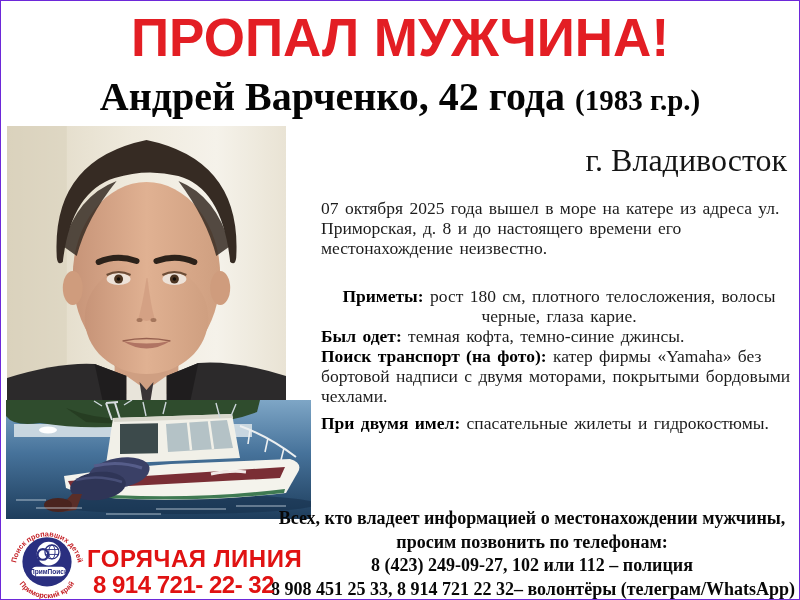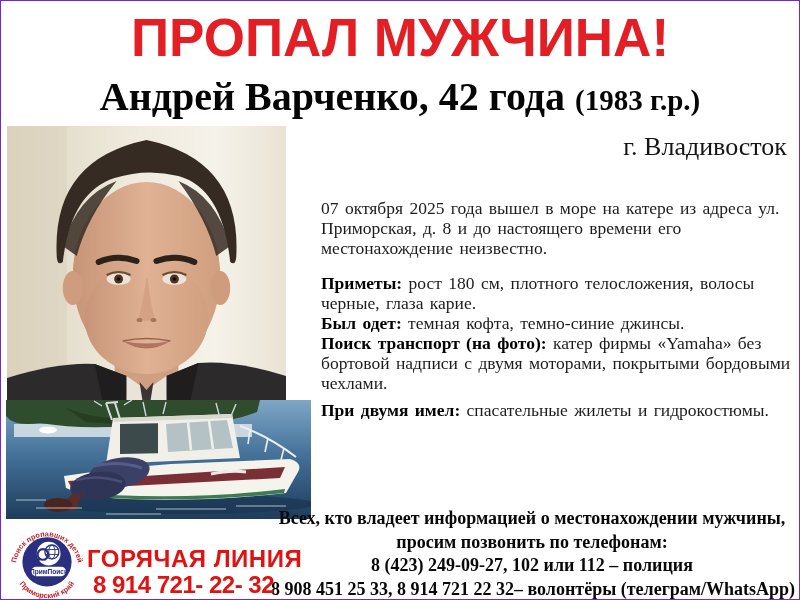--- a/index.html
+++ b/index.html
@@ -12,30 +12,30 @@
     position:absolute;left:0;top:6px;width:100%;text-align:center;
     font-family:"Liberation Sans",sans-serif;font-weight:bold;
     font-size:53px;letter-spacing:0px;color:#e31e24;white-space:nowrap;
   }
   .name-line{
     position:absolute;left:0;top:72px;width:100%;text-align:center;
     font-weight:bold;font-size:40px;color:#050505;white-space:nowrap;
   }
   .name-line .birth{font-size:29px;font-weight:bold;}
   .city{
-    position:absolute;right:12px;top:131px;font-size:26px;color:#151515;
+    position:absolute;right:12px;top:141px;font-size:32px;color:#151515;
   }
   .photo-portrait{position:absolute;left:6px;top:125px;width:279px;height:275px;}
   .photo-boat{position:absolute;left:5px;top:399px;width:305px;height:119px;}
   .details{
     position:absolute;left:320px;top:197px;width:476px;
     font-size:17.5px;line-height:20px;color:#1c1c1c;word-spacing:2px;
   }
   .details p{margin:0;}
-  .details p.gap-lg{margin-top:15px;}
+  .details p.gap-lg{margin-top:28px;text-align:center;}
   .details p.gap-sm{margin-top:7px;}
   .details b{font-weight:bold;color:#000;}
   .appeal{
     position:absolute;left:270px;right:6px;top:506px;text-align:center;
     font-weight:bold;font-size:18px;line-height:23.5px;color:#080808;
   }
   .appeal div{white-space:nowrap;}
   .logo{position:absolute;left:5px;top:519px;width:82px;height:82px;}
   .hotline-label{
     position:absolute;left:86px;top:544px;

